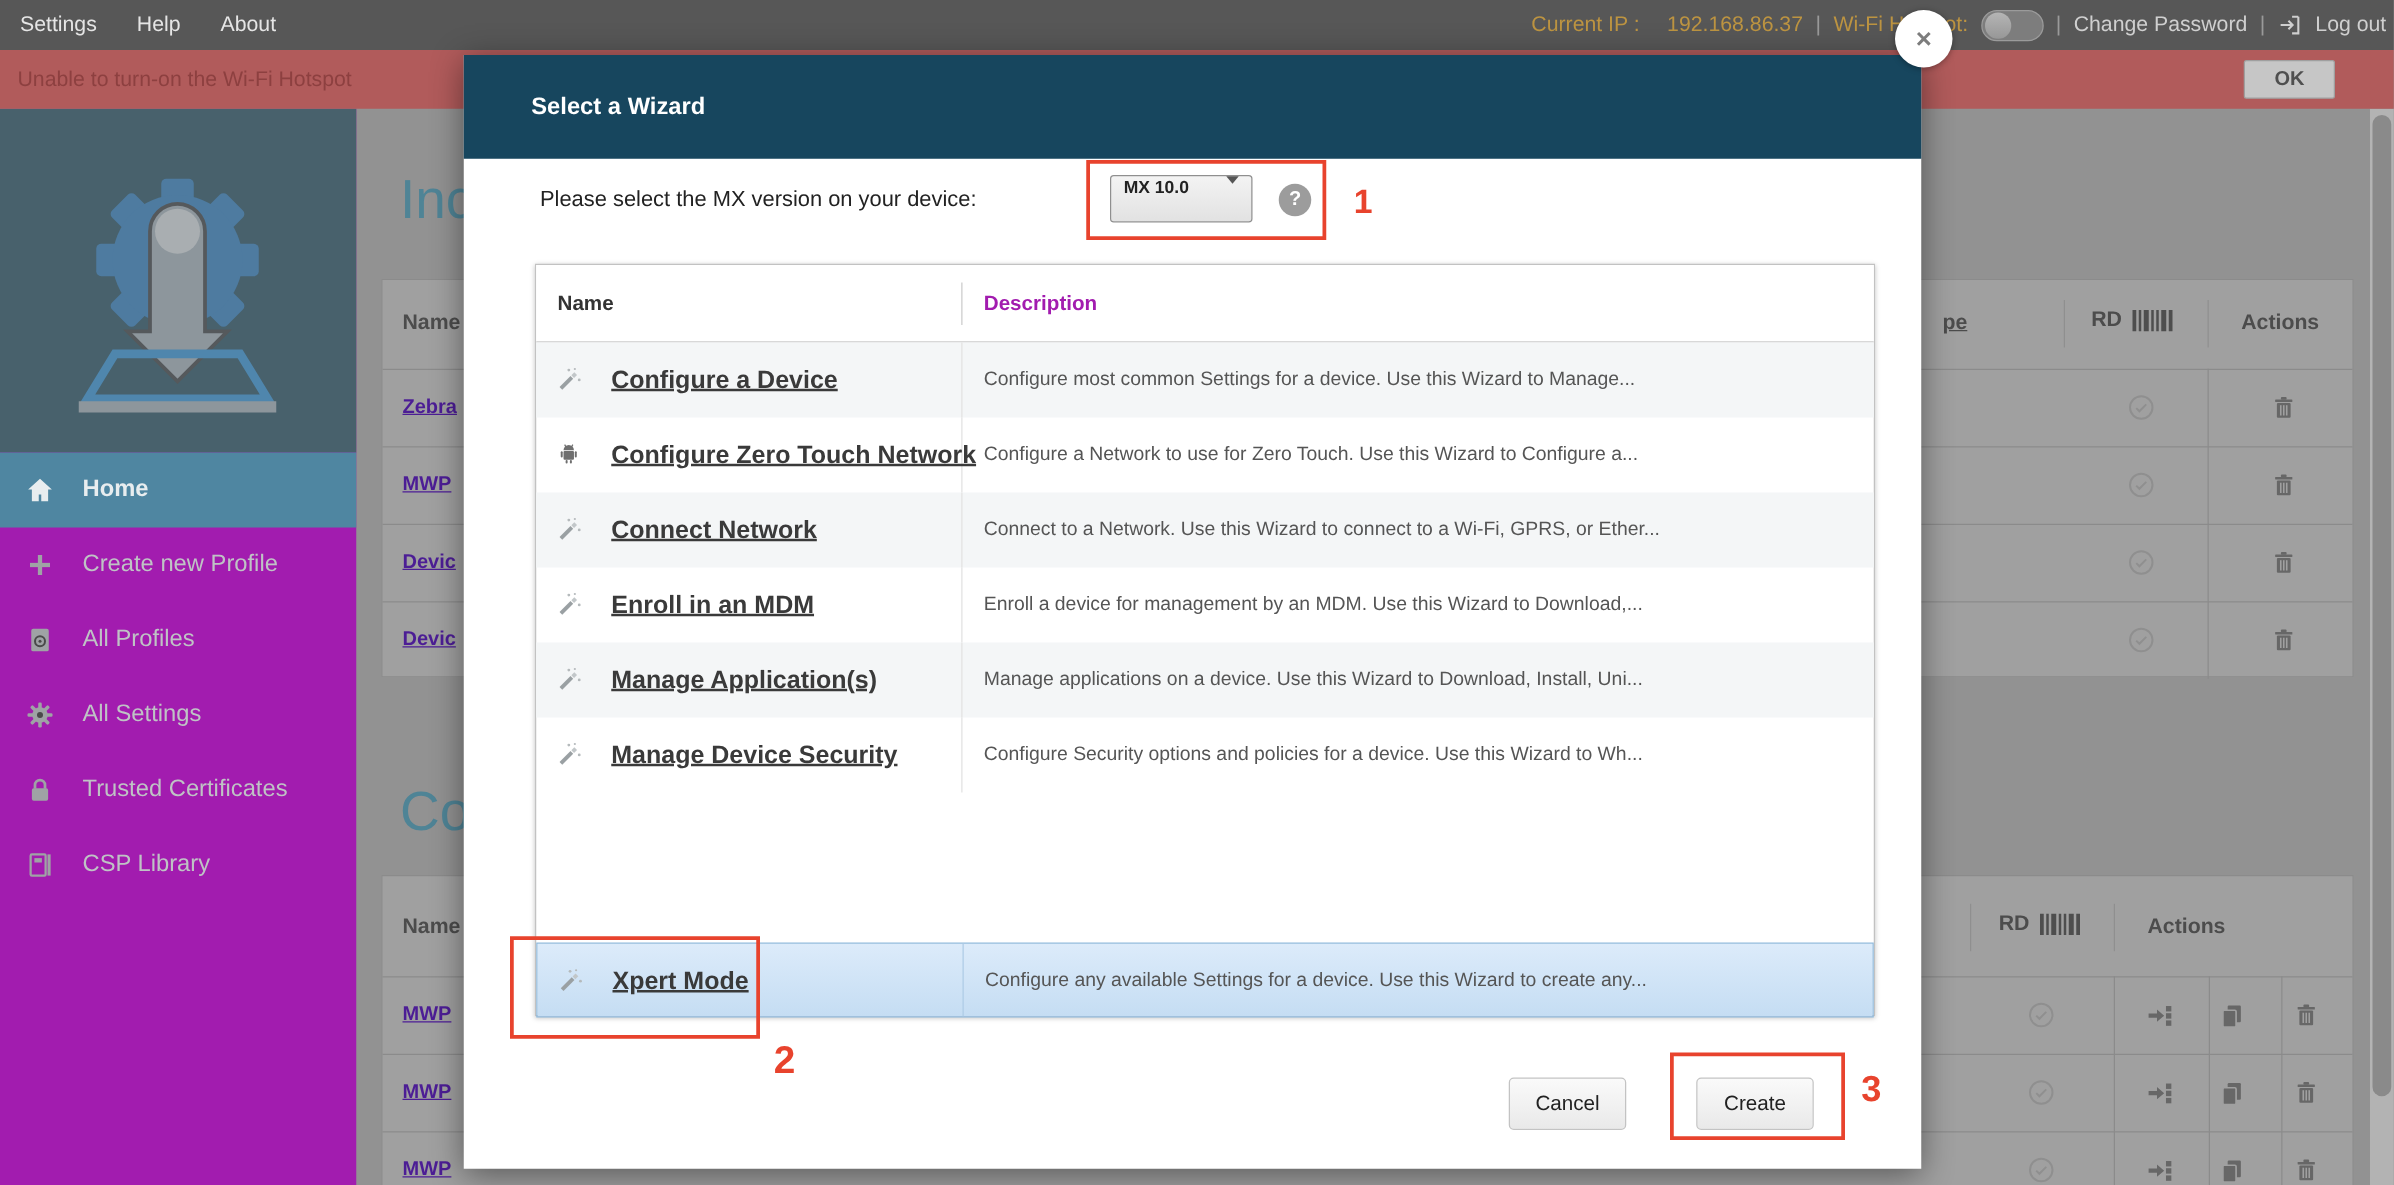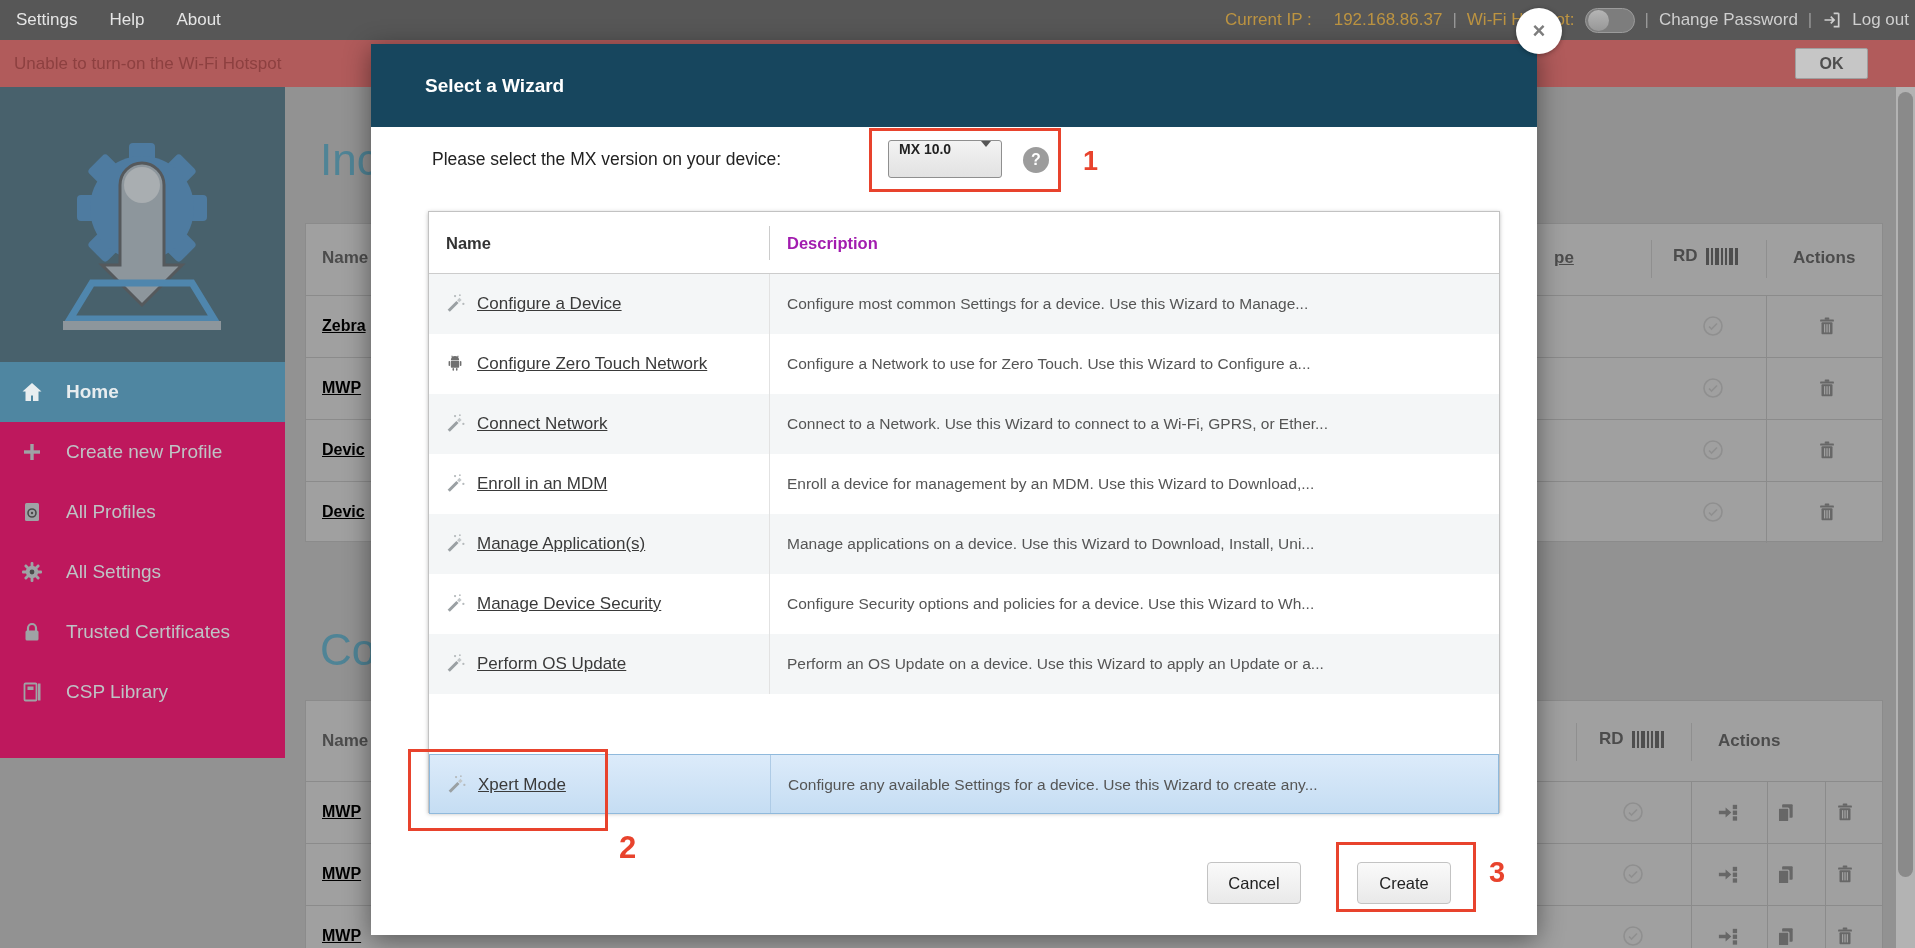--- a/index.html
+++ b/index.html
@@ -23,36 +23,36 @@
 
   
   #banner { position:absolute; left:0; top:40px; width:1915px; height:47px; background:#b15b5b; z-index:5; }
   #banner .msg { position:absolute; left:14px; top:0; height:47px; line-height:47px;
                  color:#8d4040; font-size:17px; }
   #ok-btn { position:absolute; left:1795px; top:8px; width:73px; height:31px; background:#c6c6c6;
             border:1px solid #9f9f9f; color:#4f4f4f; font-weight:bold; font-size:16px;
             font-family:inherit; border-radius:2px; }
 
   
-  #sidebar { position:absolute; left:0; top:87px; width:285px; height:671px; background:#be185d; z-index:4;padding-left:48px; }
+  #sidebar { position:absolute; left:0; top:87px; width:285px; height:861px; background:#a21caf; z-index:4;padding-left:48px; }
   #logo-area { position:absolute; left:0; top:0; width:285px; height:275px; background:#48616c; }
   #logo-area svg { position:absolute; left:47px; top:28px; }
   .nav { position:absolute; left:0; top:275px; width:285px; }
   .nav-item { height:60px; display:flex; align-items:center; gap:22px; padding-left:20px; cursor:pointer; }
   .nav-item .lbl { color:#bfc3c5; font-size:19px; }
   .nav-item.active { background:#4f86a1; }
   .nav-item.active .lbl { color:#e8edef; font-weight:bold; }
   .nav-ic { width:24px; height:24px; flex:0 0 24px; }
 
   
   #main { position:absolute; left:285px; top:87px; width:1630px; height:861px; background:#929292; z-index:1; }
   .bg-title { position:absolute; left:35px; color:#4f8496; font-size:44px; font-weight:400; }
   .bg-table { position:absolute; left:20px; width:1578px; background:#a0a0a0; border:1px solid #8b8b8b; }
   .bg-th { position:absolute; color:#4c4c4c; font-weight:bold; font-size:17px; }
-  .bg-link { color:#000000; font-weight:bold; font-size:16px; text-decoration:underline; }
+  .bg-link { color:#4c1d95; font-weight:bold; font-size:16px; text-decoration:underline; }
   .bg-row-line { position:absolute; left:0; width:100%; height:1px; background:#8b8b8b; }
   .vline { position:absolute; width:1px; background:#8b8b8b; }
   .vline-short { position:absolute; width:1px; background:#8f8f8f; }
   .rd-wrap { position:absolute; display:flex; align-items:center; gap:8px; }
   .barcode { display:inline-flex; align-items:center; gap:2px; height:17px; }
   .barcode i { display:block; background:#4e4e4e; height:17px; }
   .cc { position:absolute; }
   .act-ic { position:absolute; }
 
   
@@ -96,21 +96,21 @@
             border:1px solid #c2c2c2; background:#fff; box-shadow:0 1px 4px rgba(0,0,0,.25); }
   .whead { position:absolute; left:0; top:0; width:100%; height:62px; background:#ffffff;
            border-bottom:1px solid #cccccc; }
   .whead .h1 { position:absolute; left:17px; top:0; line-height:62px; font-size:16.5px; font-weight:bold; color:#333; }
   .whead .h2 { position:absolute; left:358px; top:0; line-height:62px; font-size:16.5px; font-weight:bold; color:#a21caf; }
   .whead .vd { position:absolute; left:340px; top:14px; width:1px; height:34px; background:#cccccc; }
   .wrow { position:absolute; left:0; width:100%; height:60px; cursor:pointer; }
   .wrow.alt { background:#f4f6f7; }
   .wrow .vd { position:absolute; left:340px; top:0; width:1px; height:100%; background:#e2e2e2; }
   .wicon { position:absolute; left:16px; top:19px; }
-  .wname { position:absolute; left:48px; top:0; line-height:60px; font-size:17px; font-weight:normal;
+  .wname { position:absolute; left:60px; top:0; line-height:60px; font-size:20px; font-weight:bold;
            color:#3a3a3a; text-decoration:underline; white-space:nowrap; }
   .wdesc { position:absolute; left:358px; top:0; right:14px; line-height:60px; font-size:15.5px;
            color:#555555; white-space:nowrap; overflow:hidden; }
   .wrow.hover { background:#eaf3fb; border-top:1px solid #a9cdea; border-bottom:1px solid #a9cdea; }
   .wrow.selected { background:linear-gradient(#dcebfa,#c5ddf3); border:1px solid #8fb9dc; }
 
   .mbtn { position:absolute; top:818px; width:94px; height:42px; border:1px solid #c3c3c3; border-radius:4px;
           background:linear-gradient(#fafafa,#e9e9e9); font-size:16.5px; color:#222222;
           font-family:inherit; cursor:pointer; }
   #cancel-btn { left:836px; }
@@ -506,32 +506,20 @@
             <path d="M3 19 L13 9 l2.5 2.5 L5.5 21.5 Z" fill="#9aa0a3"></path>
             <path d="M13.8 8.2 l2.5 2.5 2.7-2.7 -2.5-2.5 Z" fill="#c2c7c9"></path>
             <circle cx="11.5" cy="3.5" r="1.3" fill="#b5babc"></circle>
             <circle cx="21" cy="12.5" r="1.3" fill="#b5babc"></circle>
             <circle cx="17" cy="2.5" r="1" fill="#b5babc"></circle>
           </svg></span>
       <a class="wname">Manage Device Security</a>
       <span class="wdesc">Configure Security options and policies for a device.  Use this Wizard to Wh...</span>
     </div>
 
-    <div class="wrow alt" style="top:422px">
-      <span class="vd"></span>
-      <span class="wicon"><svg width="21" height="21" viewBox="0 0 24 24">
-            <path d="M3 19 L13 9 l2.5 2.5 L5.5 21.5 Z" fill="#9aa0a3"></path>
-            <path d="M13.8 8.2 l2.5 2.5 2.7-2.7 -2.5-2.5 Z" fill="#c2c7c9"></path>
-            <circle cx="11.5" cy="3.5" r="1.3" fill="#b5babc"></circle>
-            <circle cx="21" cy="12.5" r="1.3" fill="#b5babc"></circle>
-            <circle cx="17" cy="2.5" r="1" fill="#b5babc"></circle>
-          </svg></span>
-      <a class="wname">Perform OS Update</a>
-      <span class="wdesc">Perform an OS Update on a device.  Use this Wizard to apply an Update or a...</span>
-    </div>
 
 
     <div class="wrow selected" style="top:542px">
       <span class="vd" style="background:#aecbe6"></span>
       <span class="wicon"><svg width="21" height="21" viewBox="0 0 24 24">
             <path d="M3 19 L13 9 l2.5 2.5 L5.5 21.5 Z" fill="#9aa0a3"></path>
             <path d="M13.8 8.2 l2.5 2.5 2.7-2.7 -2.5-2.5 Z" fill="#c2c7c9"></path>
             <circle cx="11.5" cy="3.5" r="1.3" fill="#b5babc"></circle>
             <circle cx="21" cy="12.5" r="1.3" fill="#b5babc"></circle>
             <circle cx="17" cy="2.5" r="1" fill="#b5babc"></circle>

